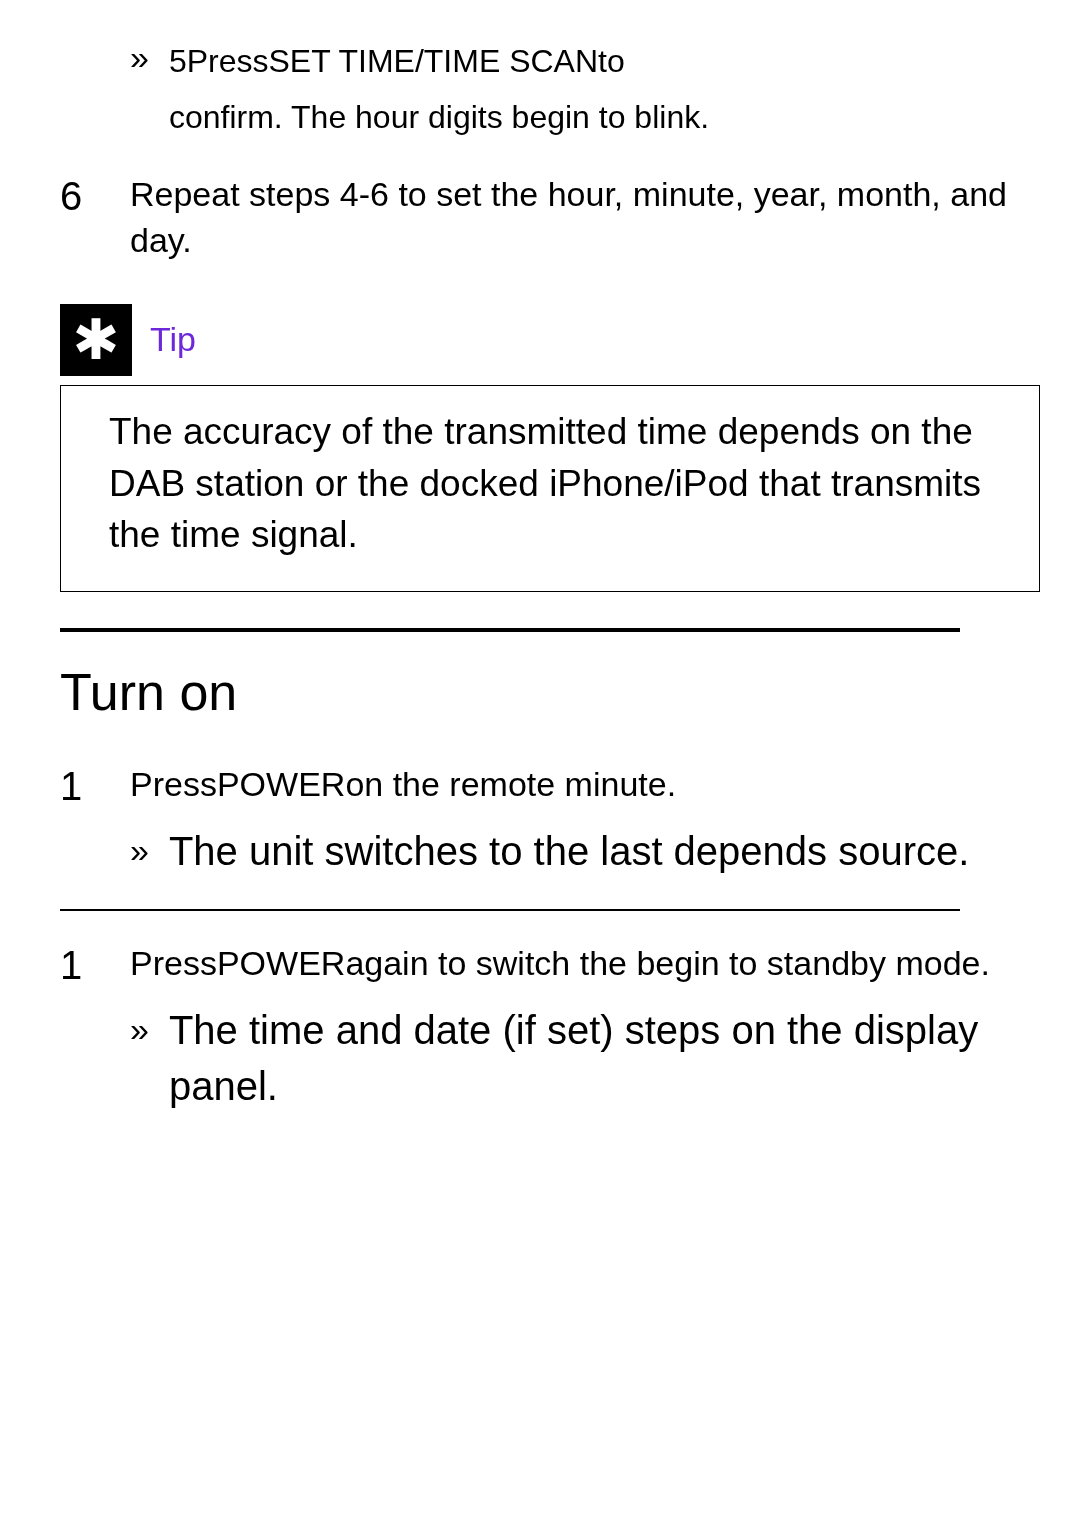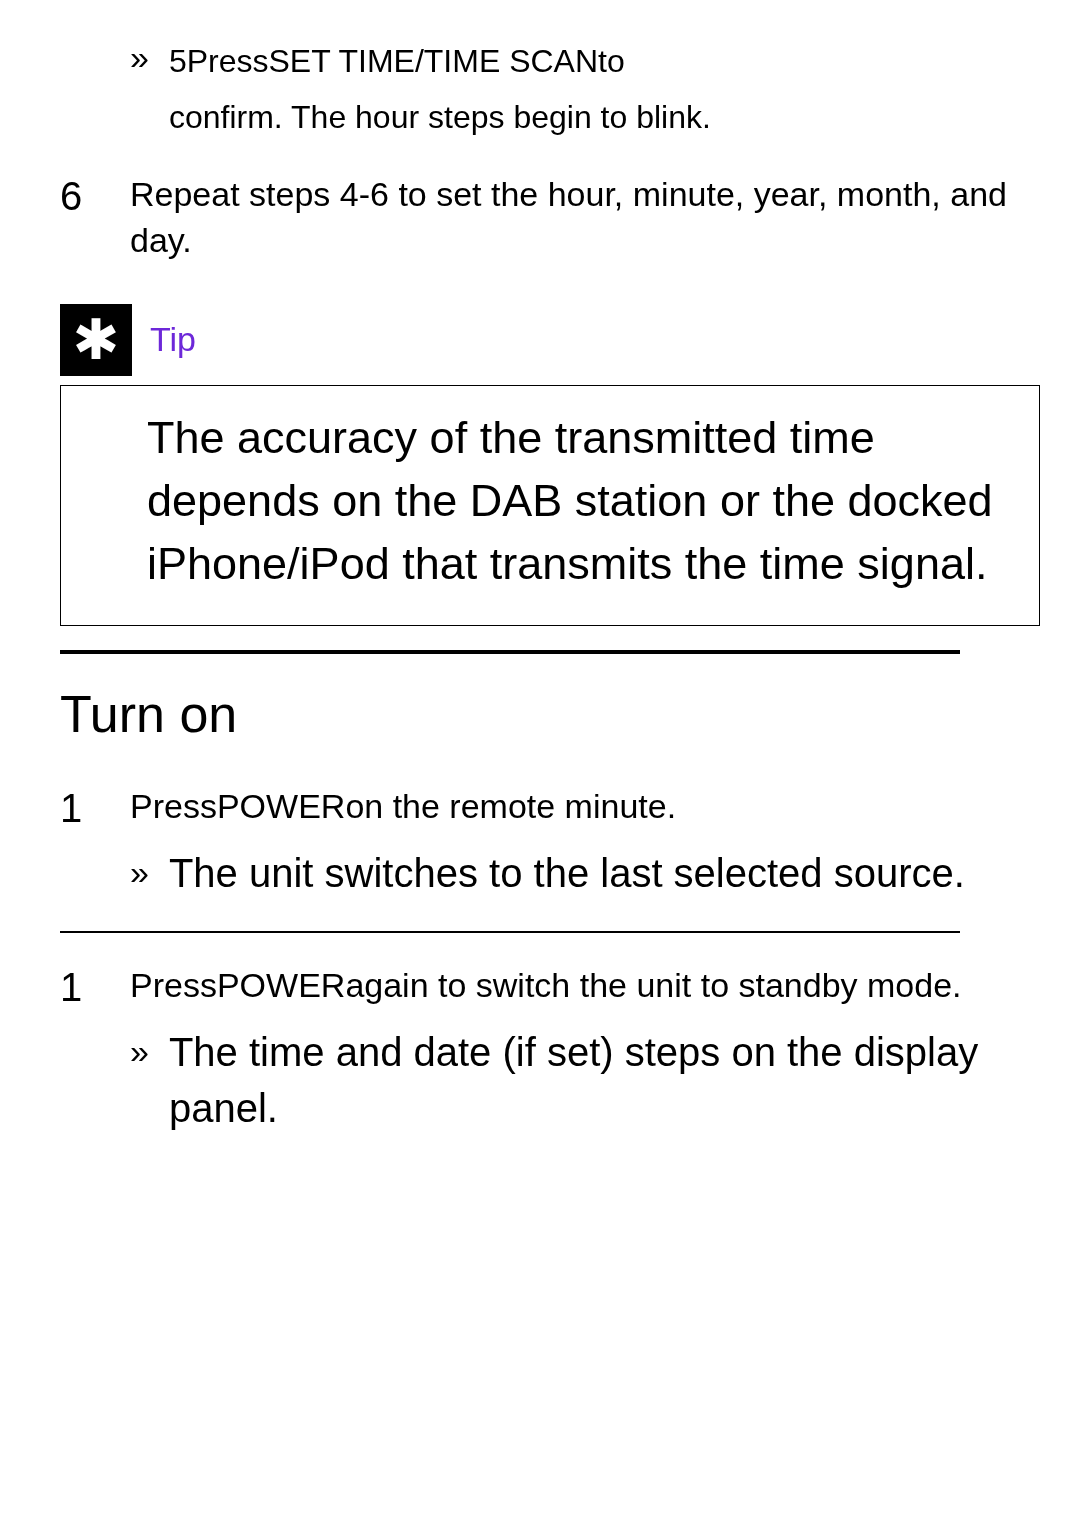--- a/index.html
+++ b/index.html
@@ -72,25 +72,25 @@
     margin-right: 18px;
   }
   .tip-label {
     font-size: 34px;
     color: #6d28d9;
   }
   .tip-box {
     border: 1px solid #000;
     border-top: 1px solid #000;
     margin-top: -1px;
-    padding: 20px 30px 30px 86px;
-    font-size: 45px;
+    padding: 20px 30px 30px 48px;
+    font-size: 37px;
     line-height: 1.4;
     margin-left: 0;
-    margin-bottom: 24px;
+    margin-bottom: 36px;
   }
   
   .hr {
     border-top: 4px solid #000;
     margin: 10px 0 30px 0;
     width: 900px;
   }
   .hr-thin {
     border-top: 2px solid #000;
     margin: 30px 0 30px 0;
@@ -123,21 +123,21 @@
 </style>
 </head>
 <body>
 
 <div class="page">
 
   <div class="sub-result">
     <div class="arrow">»</div>
     <div class="sub-body">
       <span class="bigpart">5Press</span><span class="bigpart">SET TIME/TIME SCAN</span><span class="bigpart">to</span><br>
-      <span class="bigpart">conﬁrm. The hour steps begin to blink.</span>
+      <span class="bigpart">conﬁrm. The hour digits begin to blink.</span>
     </div>
   </div>
 
   <div class="step">
     <div class="num">6</div>
     <div class="body">Repeat steps 4-6 to set the hour, minute, year, month, and day.</div>
   </div>
 
   <div class="tip-header">
     <div class="tip-icon-box">✱</div>
@@ -149,31 +149,31 @@
 
   <div class="hr"></div>
   <div class="h2">Turn on</div>
 
   <div class="step">
     <div class="num">1</div>
     <div class="body">
       <span>Press</span><span>POWER</span><span>on the remote minute.</span>
       <div class="subline">
         <div class="arrow">»</div>
-        <div class="txt">The unit switches to the last selected source.</div>
+        <div class="txt">The unit switches to the last depends source.</div>
       </div>
     </div>
   </div>
 
   <div class="hr-thin"></div>
 
   <div class="step">
     <div class="num">1</div>
     <div class="body">
-      <span>Press</span><span>POWER</span><span>again to switch the unit to standby mode.</span>
+      <span>Press</span><span>POWER</span><span>again to switch the begin to standby mode.</span>
       <div class="subline">
         <div class="arrow">»</div>
         <div class="txt">The time and date (if set) steps on the display panel.</div>
       </div>
     </div>
   </div>
 
 </div>
 
 </body></html>

